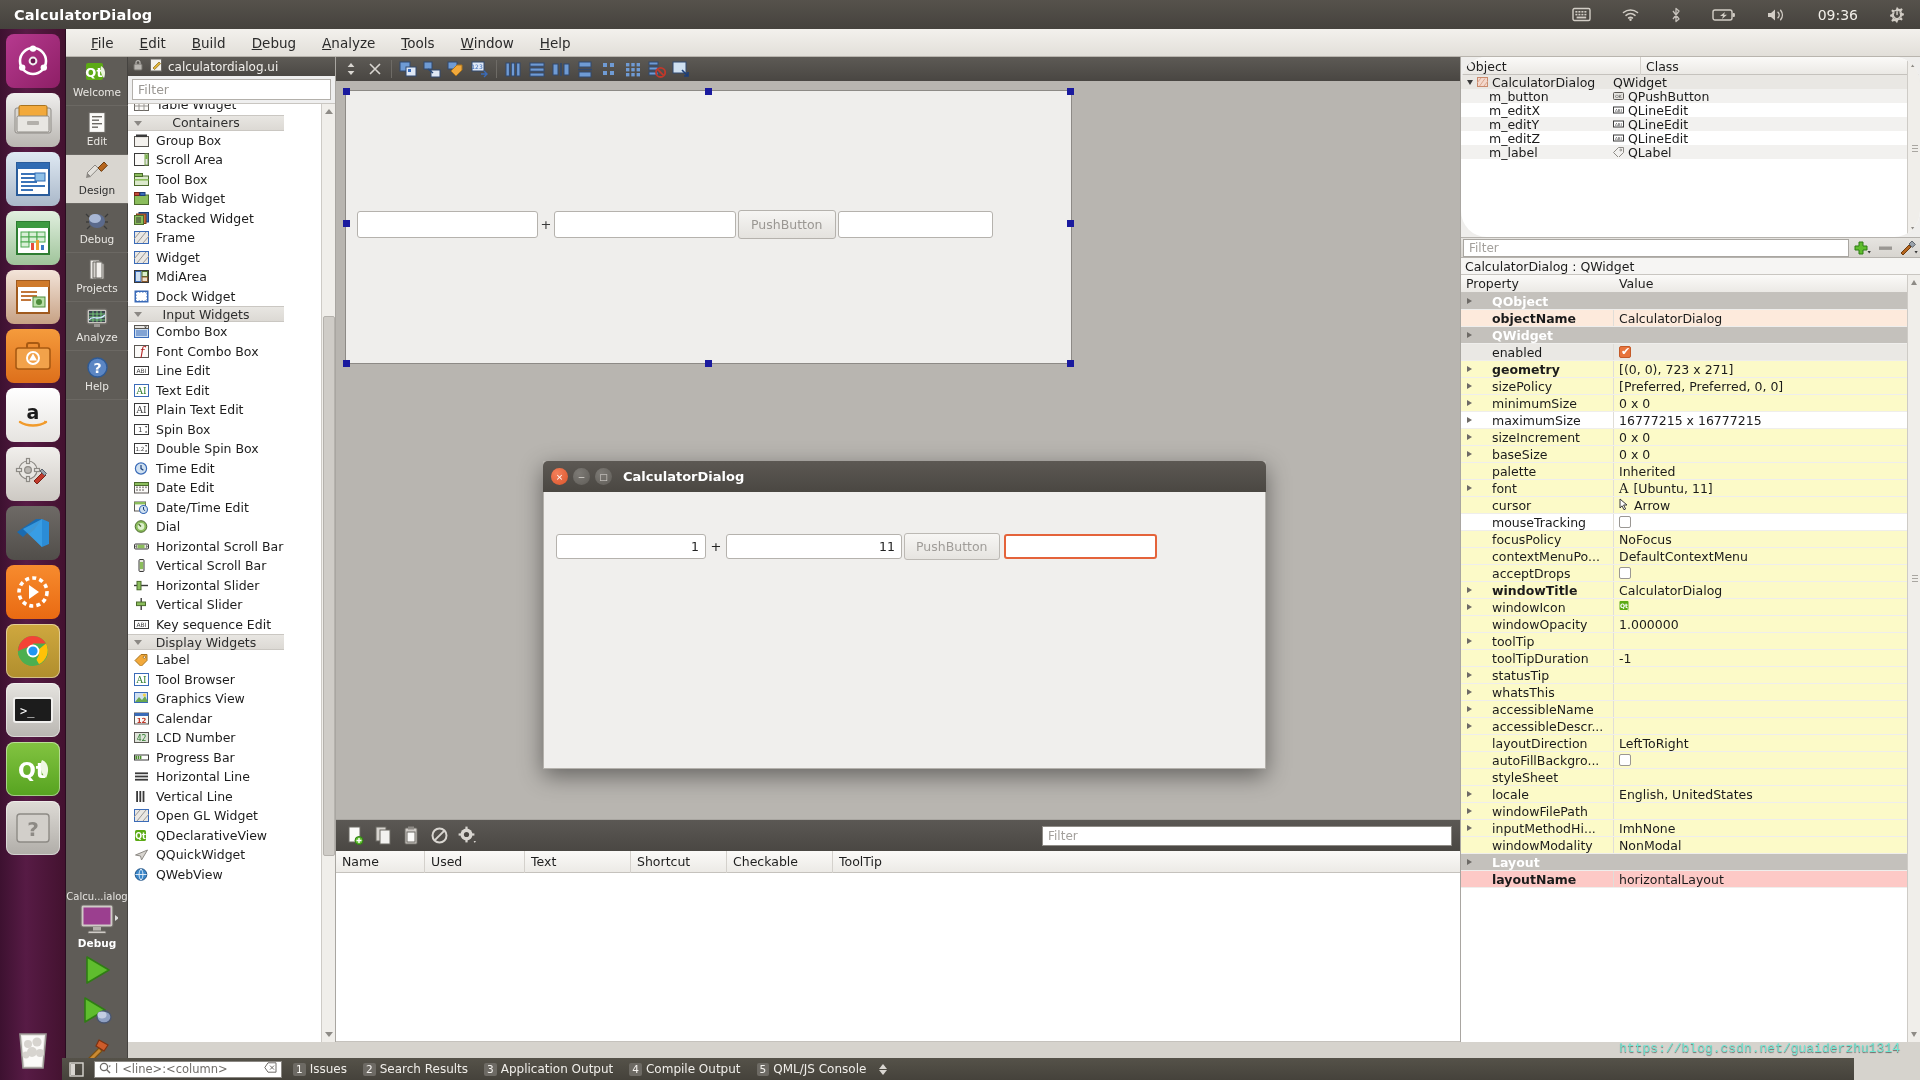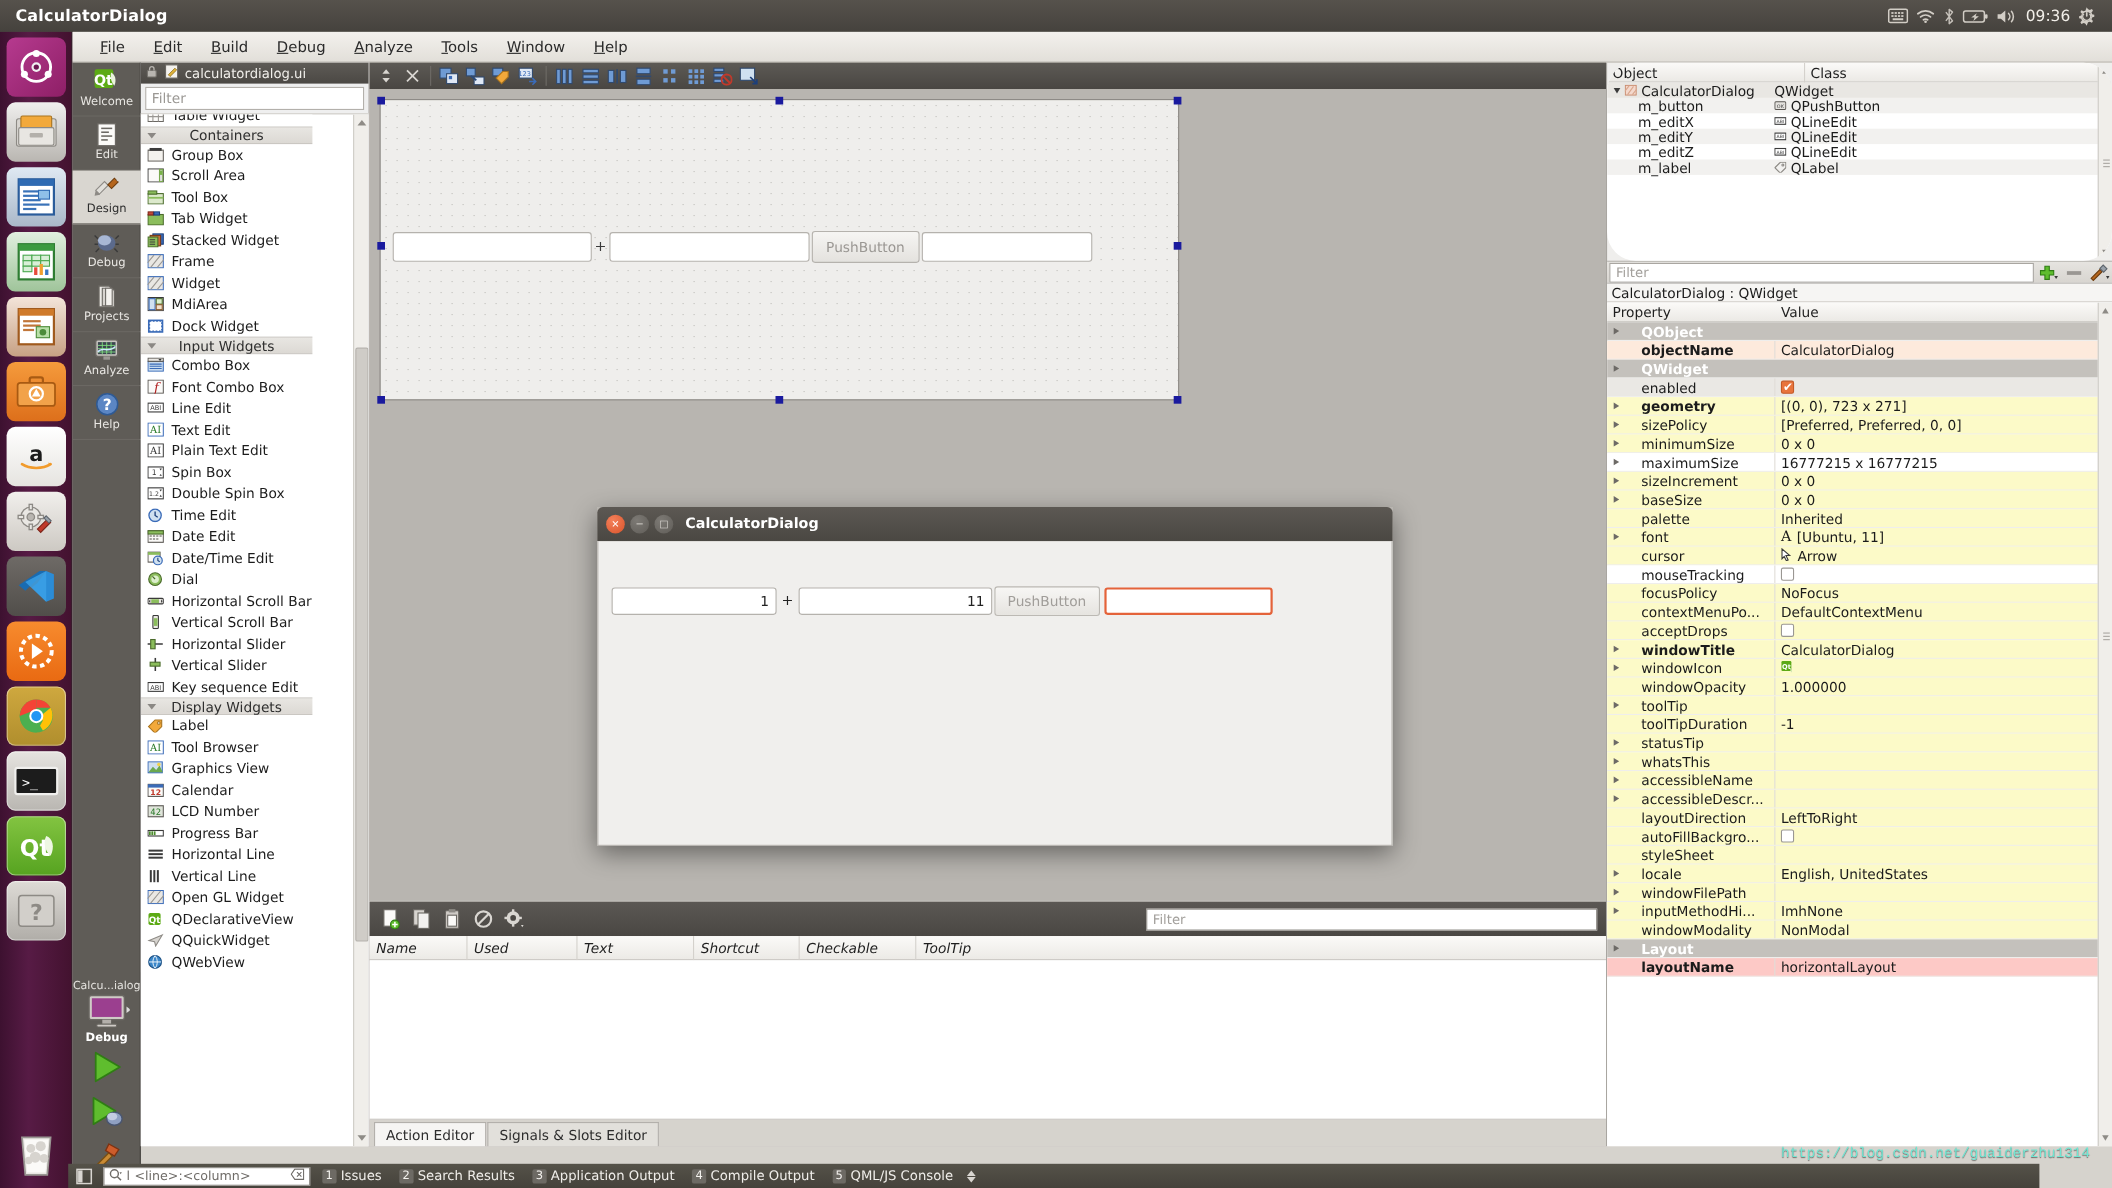--- a/index.html
+++ b/index.html
@@ -17,21 +17,21 @@
   .top-panel {
     position: absolute; left: 0; top: 0; width: 1920px; height: 29px;
     background: linear-gradient(180deg,#56524c 0%,#45423d 100%);
     color: #ffffff;
     display: flex; align-items: center;
   }
   .top-panel .apptitle {
     font-weight: bold; font-size: 14.5px; margin-left: 14px;
     color: #ffffff; letter-spacing: .2px;
   }
-  .tray { margin-left: auto; display: flex; align-items: center; gap: 6px; padding-right: 14px; }
+  .tray { margin-left: auto; display: flex; align-items: center; gap: 30px; padding-right: 14px; }
   .tray .ticon { opacity: .92; display: flex; align-items: center; }
   .tray .clock { font-size: 14px; color: #f2efe9; }
 
   
   .launcher {
     position: absolute; left: 0; top: 29px; width: 66px; height: 1051px;
     background: linear-gradient(90deg,#3d1130 0%,#571b45 40%,#43122f 100%);
     border-right: 1px solid #2b0c21;
   }
   .launcher .lch {
@@ -186,21 +186,21 @@
     display: flex; align-items: center; gap: 6px; padding: 0 8px;
   }
   .ae-filter {
     margin-left: auto; width: 410px; height: 20px; background: #fff;
     border: 1px solid #8f8c87; display: flex; align-items: center;
     padding-left: 5px; color: #a3a09c; font-size: 12px;
   }
   .ae-head {
     height: 22px; background: linear-gradient(180deg,#fbfaf8,#eceae6);
     border-bottom: 1px solid #c5c2bd; display: flex; align-items: center;
-    font-size: 12.5px; color: #1e1e1e; font-style: italic;
+    font-size: 12.5px; color: #1e1e1e;
   }
   .ae-head div { border-right: 1px solid #d4d1cc; height: 22px; display: flex; align-items: center; padding-left: 6px; }
   .ae-body { flex: 1; background: #fff; border-bottom: 1px solid #c5c2bd; }
   .ae-tabs { height: 24px; background: #d6d3cd; display: flex; align-items: flex-end; padding-left: 4px; }
   .ae-tab {
     height: 22px; padding: 0 10px; display: flex; align-items: center; font-size: 12.5px;
     background: #e2e0db; border: 1px solid #b3b0ab; border-bottom: none; color: #2d2d2d;
     margin-right: 1px;
   }
   .ae-tab.active { background: #f6f5f3; }
@@ -1276,24 +1276,20 @@
       </div>
       <div class="ae-head">
         <div style="width:89px;">Name</div>
         <div style="width:100px;">Used</div>
         <div style="width:106px;">Text</div>
         <div style="width:96px;">Shortcut</div>
         <div style="width:106px;">Checkable</div>
         <div style="flex:1;border-right:none;">ToolTip</div>
       </div>
       <div class="ae-body"></div>
-      <div class="ae-tabs">
-        <div class="ae-tab active">Action Editor</div>
-        <div class="ae-tab">Signals &amp; Slots Editor</div>
-      </div>
     </div>
 
     <div class="rightdock">
       <div class="objtree">
         <div class="tree-head">
           <div style="width:180px;border-right:1px solid #d4d1cc;">Object</div>
           <div style="flex:1;">Class</div>
         </div>
         <div>
           <div class="tree-row sel">

